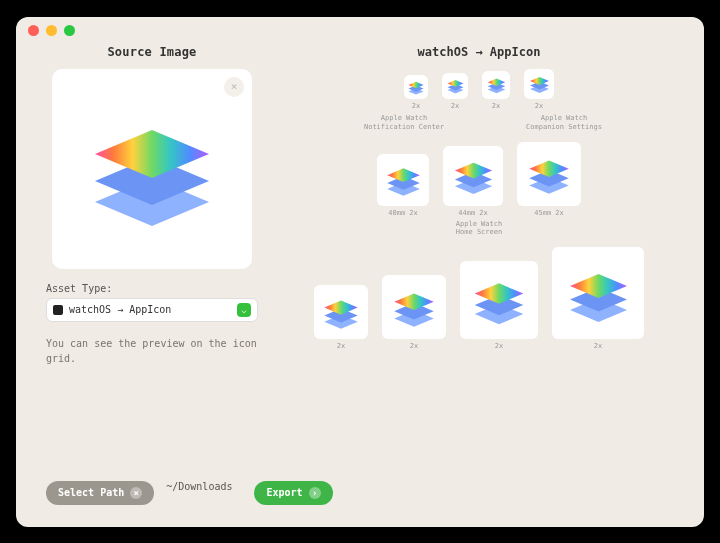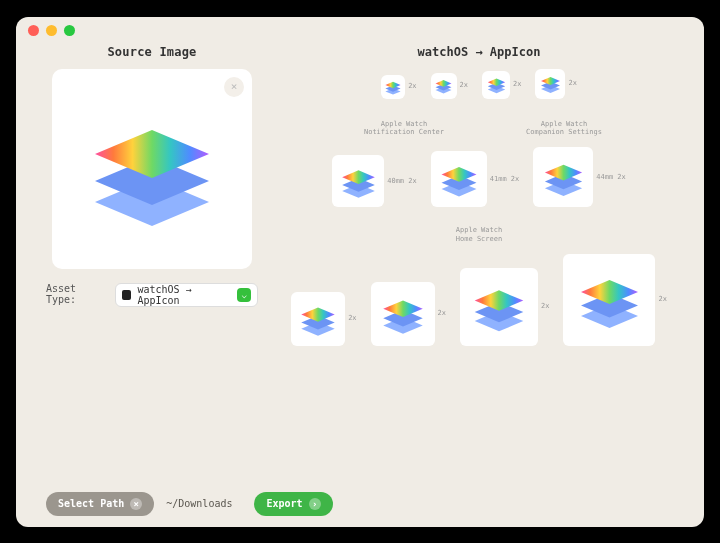--- a/index.html
+++ b/index.html
@@ -70,21 +70,21 @@
     width: 20px; height: 20px;
     border-radius: 50%;
     background: #f3efe9;
     color: #bbb;
     font-size: 11px;
     display: flex; align-items: center; justify-content: center;
     cursor: pointer;
   }
   .asset-row {
     display: flex;
-    flex-direction: row;
+    flex-direction: column;
     gap: 4px;
     margin-bottom: 14px;
   }
   .asset-label { font-size: 10px; color: #555; }
   .asset-select {
     background: #fff;
     border: 1px solid #ddd;
     border-radius: 6px;
     height: 24px;
     display: flex;
@@ -129,20 +129,21 @@
     margin-bottom: 10px;
   }
   .group-row {
     display: flex;
     align-items: flex-end;
     gap: 14px;
     justify-content: center;
   }
   .cell {
     display: flex;
+    flex-direction: column;
     align-items: center;
     gap: 3px;
   }
   .tile {
     background: #fff;
     border-radius: 6px;
     display: flex;
     align-items: center;
     justify-content: center;
   }
@@ -150,34 +151,34 @@
     font-size: 7px;
     color: #999;
     text-align: center;
     line-height: 1.25;
     white-space: pre-line;
   }
   .group-cap {
     font-size: 7px;
     color: #999;
     text-align: center;
-    margin-top: 19px;
+    margin-top: 2px;
     line-height: 1.25;
     white-space: pre-line;
   }
   .group-caps-row {
     display: flex;
     justify-content: center;
     gap: 30px;
     margin-top: 2px;
   }
   .footer {
     height: 46px;
     display: flex;
-    align-items: center;
+    align-items: flex-start;
     padding: 0 30px;
     gap: 12px;
   }
   .btn {
     height: 24px;
     border-radius: 12px;
     padding: 0 12px;
     font-size: 10px;
     font-weight: 600;
     display: flex;
@@ -240,20 +241,21 @@
           <div class="left">
             <div class="asset-dot"></div>
             <span>watchOS → AppIcon</span>
           </div>
           <div class="asset-chevron">
             <span>⌵</span>
           </div>
         </div>
       </div>
 
+      <div class="hint">You can see the preview on the icon grid.</div>
     </div>
 
     <div class="right-col">
       <div class="grid-title">watchOS → AppIcon</div>
       <div class="grid-scroll">
 
         <div class="group">
           <div class="group-row" id="g1row">
               <div class="cell">
                 <div class="tile" style="width: 24px; height: 24px;">
@@ -310,38 +312,38 @@
                 <div class="tile" style="width: 52px; height: 52px;">
                   <svg class="stack" width="43" height="43" viewBox="0 0 100 100">
     <polygon points="50,56 88,72 50,88 12,72" fill="#8fb2ff"></polygon>
     <polygon points="50,42 88,58 50,74 12,58" fill="#6c94f4"></polygon>
     <polygon points="50,24 88,40 50,56 12,40" fill="url(#rain)"></polygon>
   </svg>
                 </div>
                 <div class="cap">40mm 2x</div>
               </div>
               <div class="cell">
-                <div class="tile" style="width: 56px; height: 56px;">
-                  <svg class="stack" width="46" height="46" viewBox="0 0 100 100">
-    <polygon points="50,56 88,72 50,88 12,72" fill="#8fb2ff"></polygon>
-    <polygon points="50,42 88,58 50,74 12,58" fill="#6c94f4"></polygon>
-    <polygon points="50,24 88,40 50,56 12,40" fill="url(#rain)"></polygon>
-  </svg>
-                </div>
-                <div class="cap">41mm 2x</div>
-              </div>
-              <div class="cell">
                 <div class="tile" style="width: 60px; height: 60px;">
                   <svg class="stack" width="49" height="49" viewBox="0 0 100 100">
     <polygon points="50,56 88,72 50,88 12,72" fill="#8fb2ff"></polygon>
     <polygon points="50,42 88,58 50,74 12,58" fill="#6c94f4"></polygon>
     <polygon points="50,24 88,40 50,56 12,40" fill="url(#rain)"></polygon>
   </svg>
                 </div>
                 <div class="cap">44mm 2x</div>
+              </div>
+              <div class="cell">
+                <div class="tile" style="width: 64px; height: 64px;">
+                  <svg class="stack" width="52" height="52" viewBox="0 0 100 100">
+    <polygon points="50,56 88,72 50,88 12,72" fill="#8fb2ff"></polygon>
+    <polygon points="50,42 88,58 50,74 12,58" fill="#6c94f4"></polygon>
+    <polygon points="50,24 88,40 50,56 12,40" fill="url(#rain)"></polygon>
+  </svg>
+                </div>
+                <div class="cap">45mm 2x</div>
               </div>
             </div>
           <div class="group-cap">Apple Watch
 Home Screen</div>
         </div>
 
         <div class="group">
           <div class="group-row" id="g3row">
               <div class="cell">
                 <div class="tile" style="width: 54px; height: 54px;">

